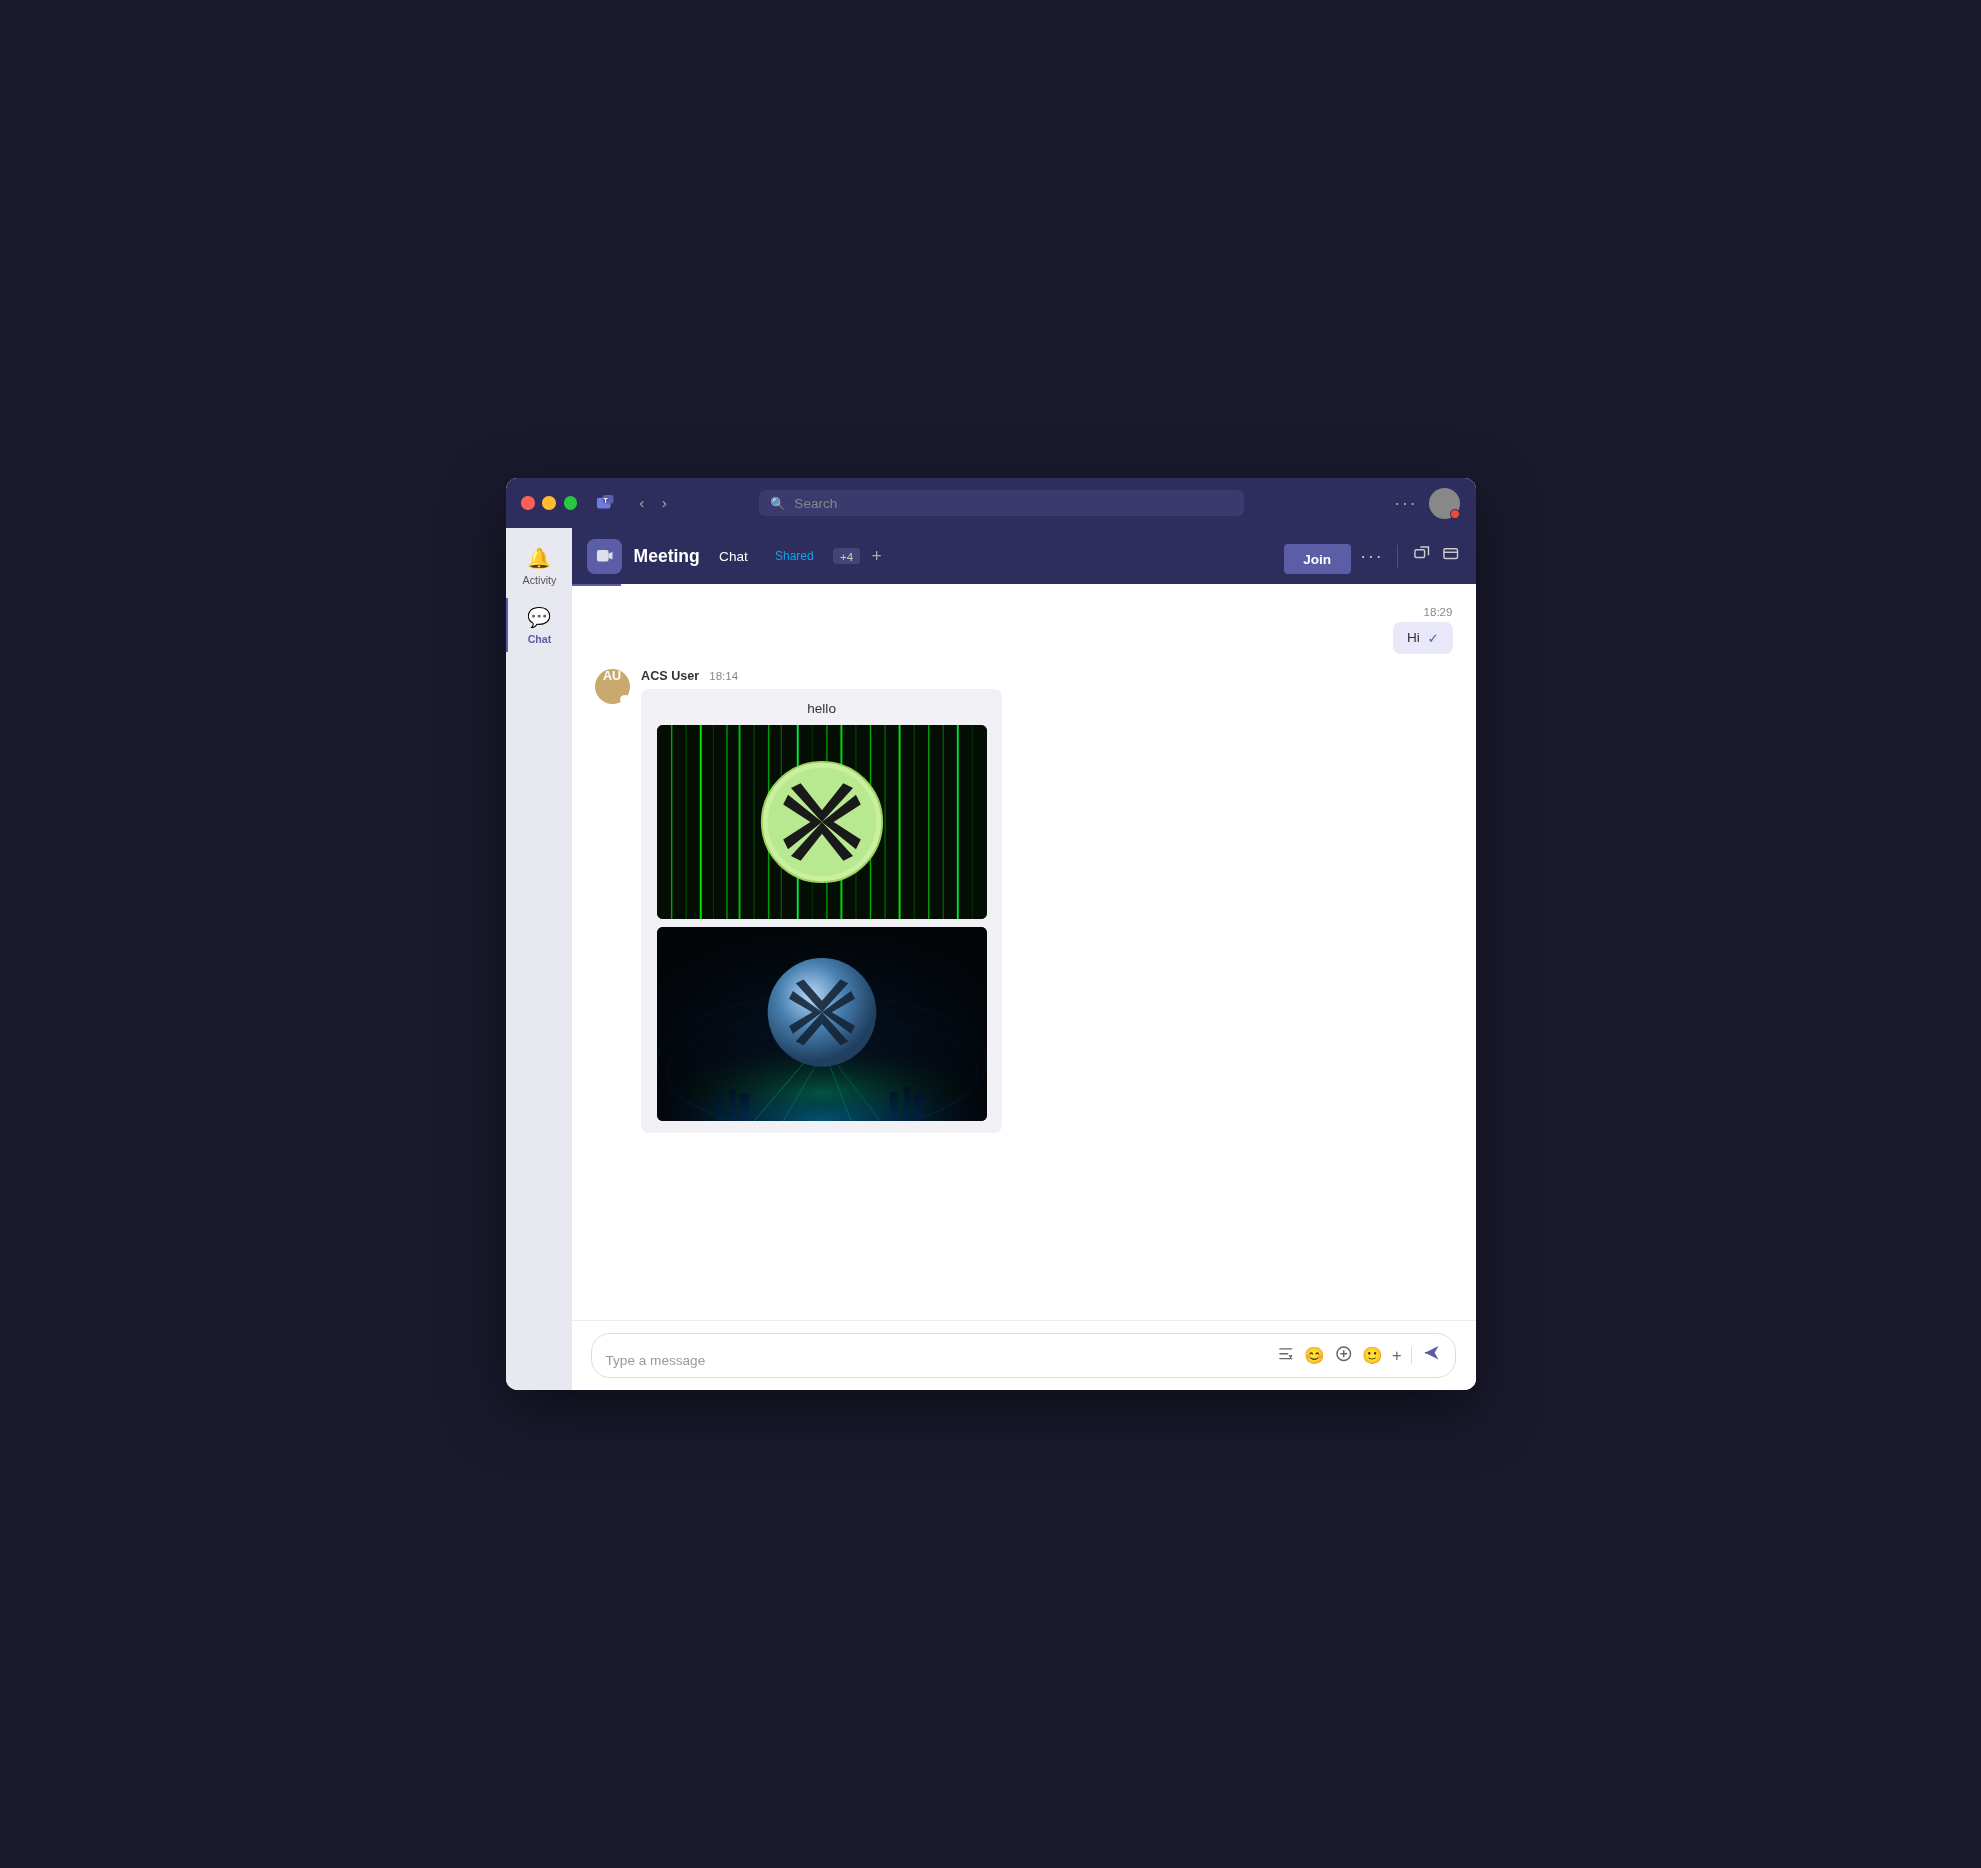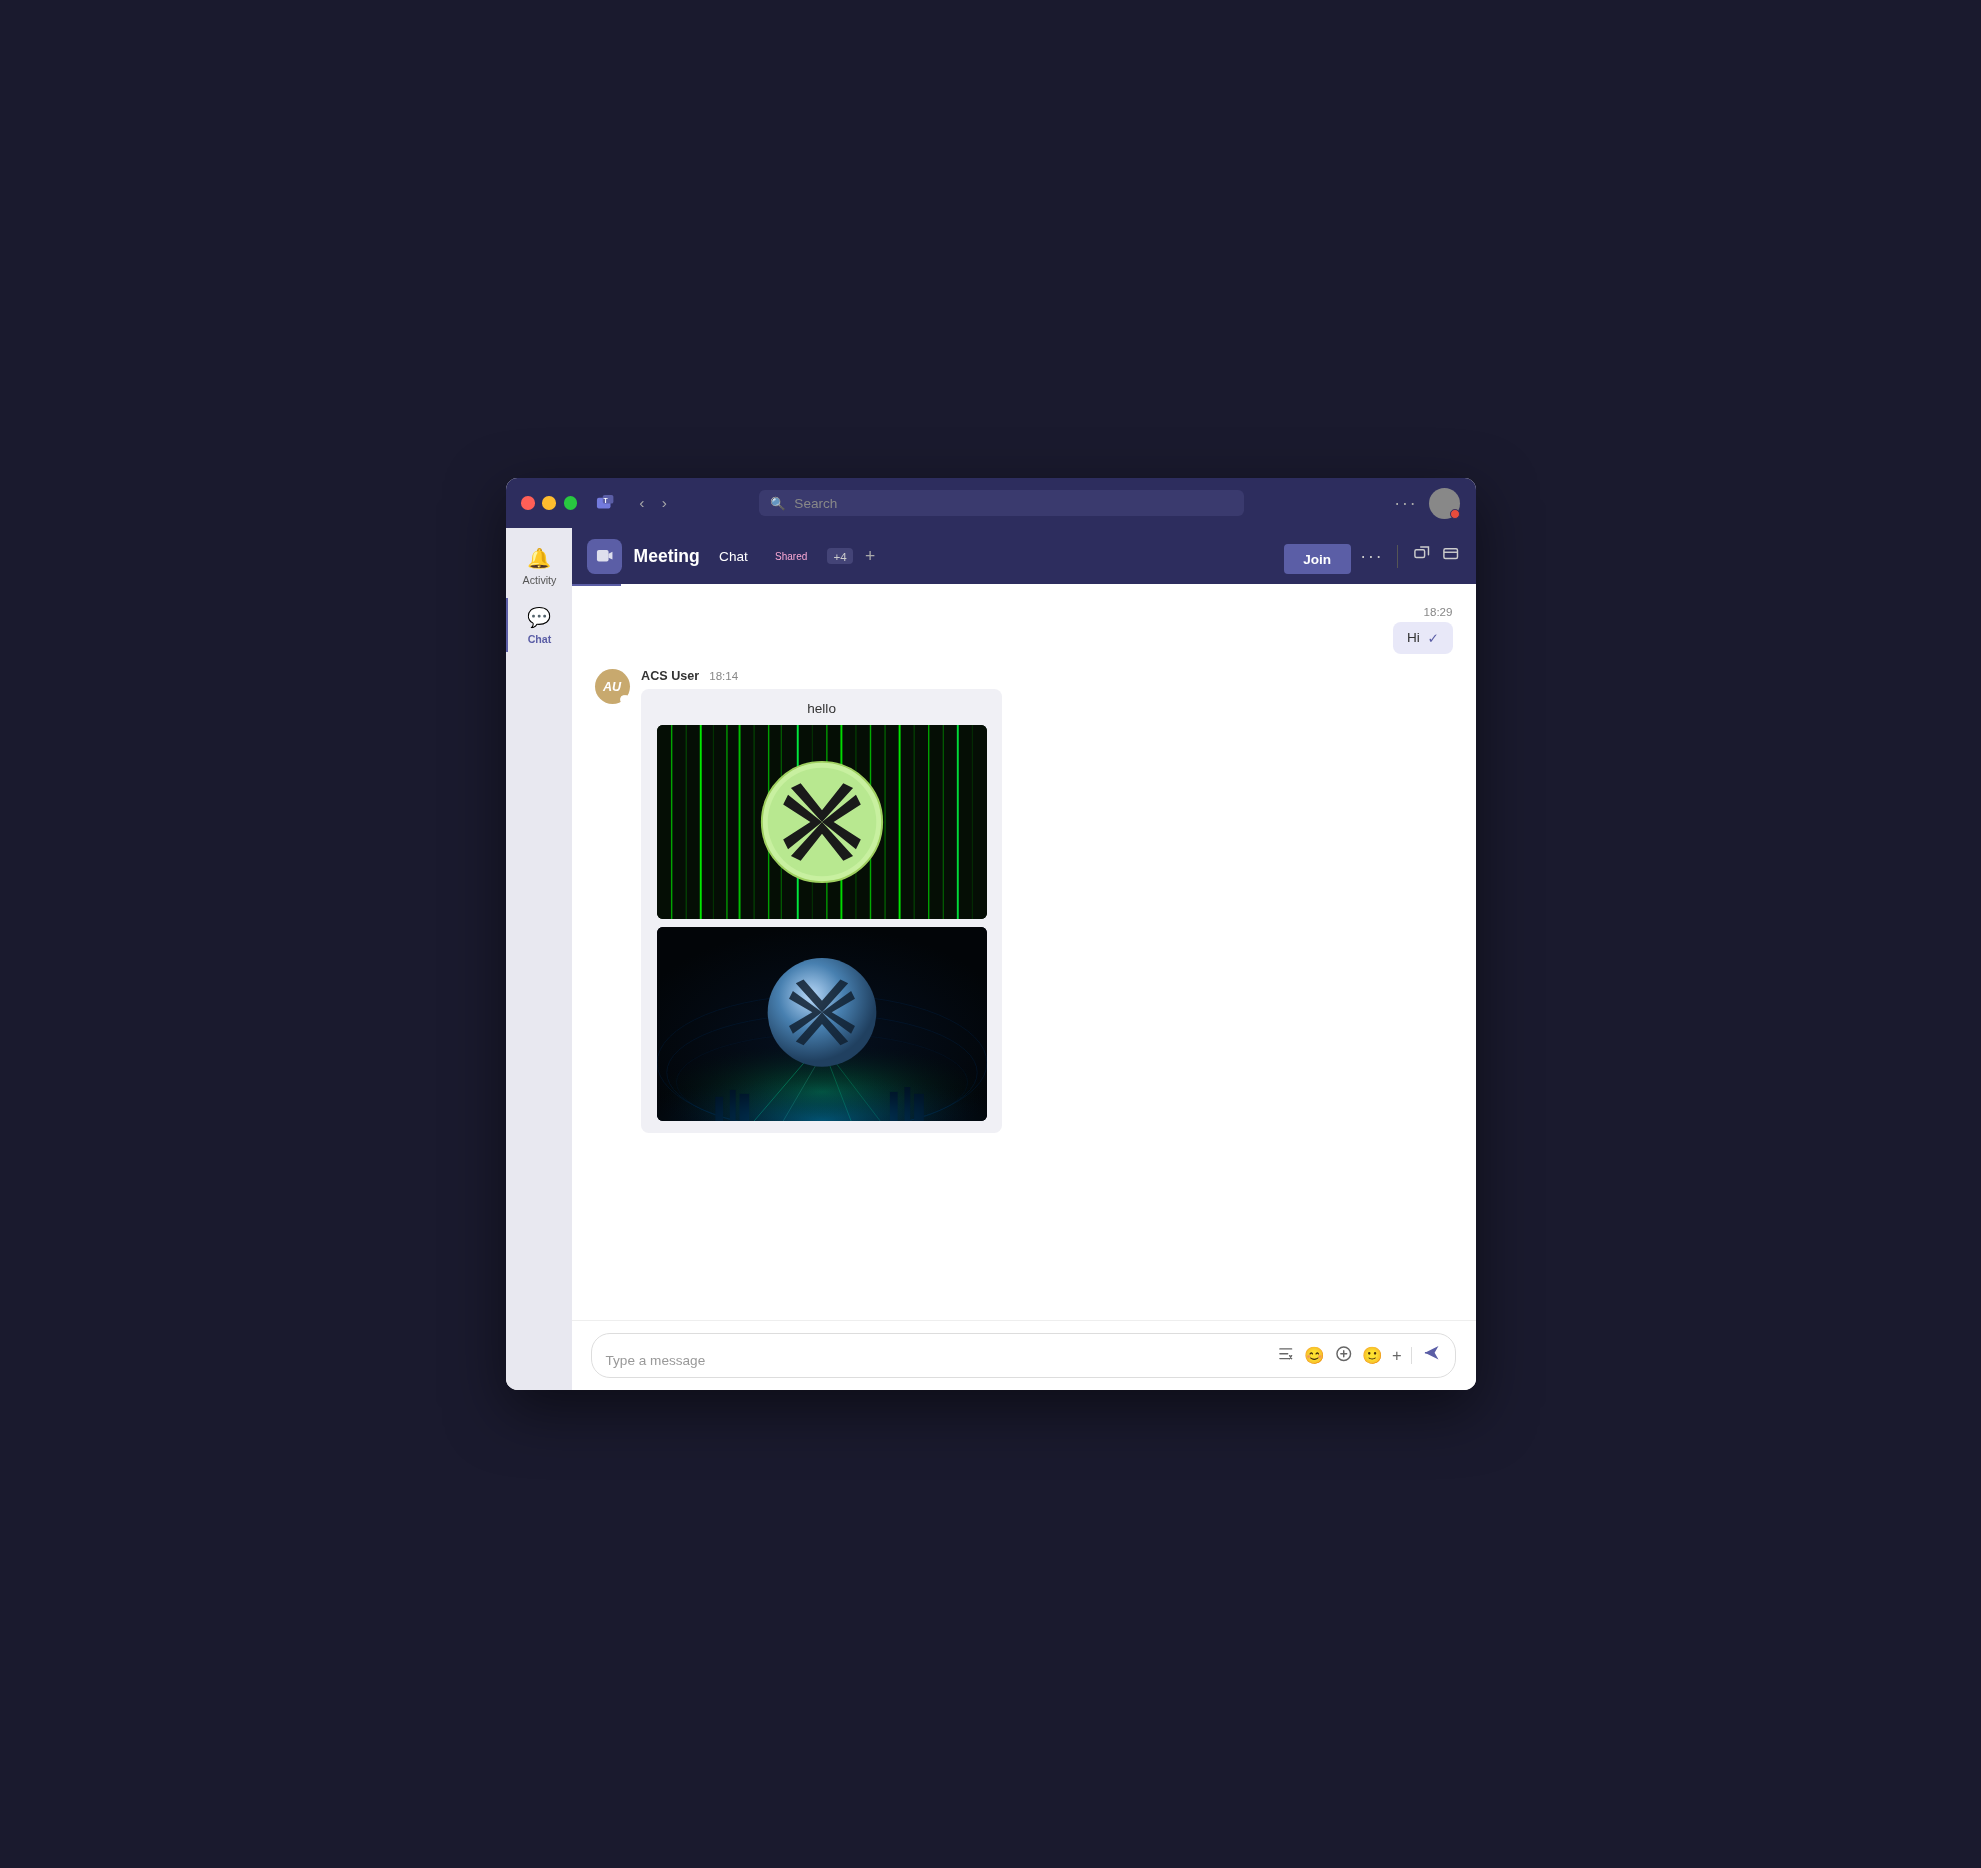--- a/index.html
+++ b/index.html
@@ -203,22 +203,22 @@
       font-size: 13.6px;
       cursor: pointer;
       padding: 3.9px 7.8px;
       border-radius: 3.9px;
     }
     .chat-tab.active {
       color: #fff;
       font-weight: 500;
     }
     .shared-tab {
-      color: #f9a8d4;
-      font-size: 10px;
+      color: #0ea5e9;
+      font-size: 12px;
       cursor: pointer;
       padding: 3.9px 7.8px;
     }
     .plus-count {
       background: #444477;
       color: #ccc;
       font-size: 11.6px;
       padding: 1.9px 6.8px;
       border-radius: 3.9px;
       cursor: pointer;
@@ -332,28 +332,26 @@
       display: flex;
       gap: 11.6px;
       margin-bottom: 15.5px;
     }
     .avatar-circle {
       width: 35px;
       height: 35px;
       border-radius: 50%;
       background: #c8a96e;
       display: flex;
-      align-items: center;
       justify-content: center;
       color: #fff;
       font-size: 12.6px;
       font-weight: 600;
       flex-shrink: 0;
       position: relative;
-      font-style: italic;
     }
     .avatar-offline {
       width: 9.7px;
       height: 9.7px;
       border-radius: 50%;
       border: 1.9px solid #fff;
       background: #fff;
       position: absolute;
       bottom: 0;
       right: 0;

